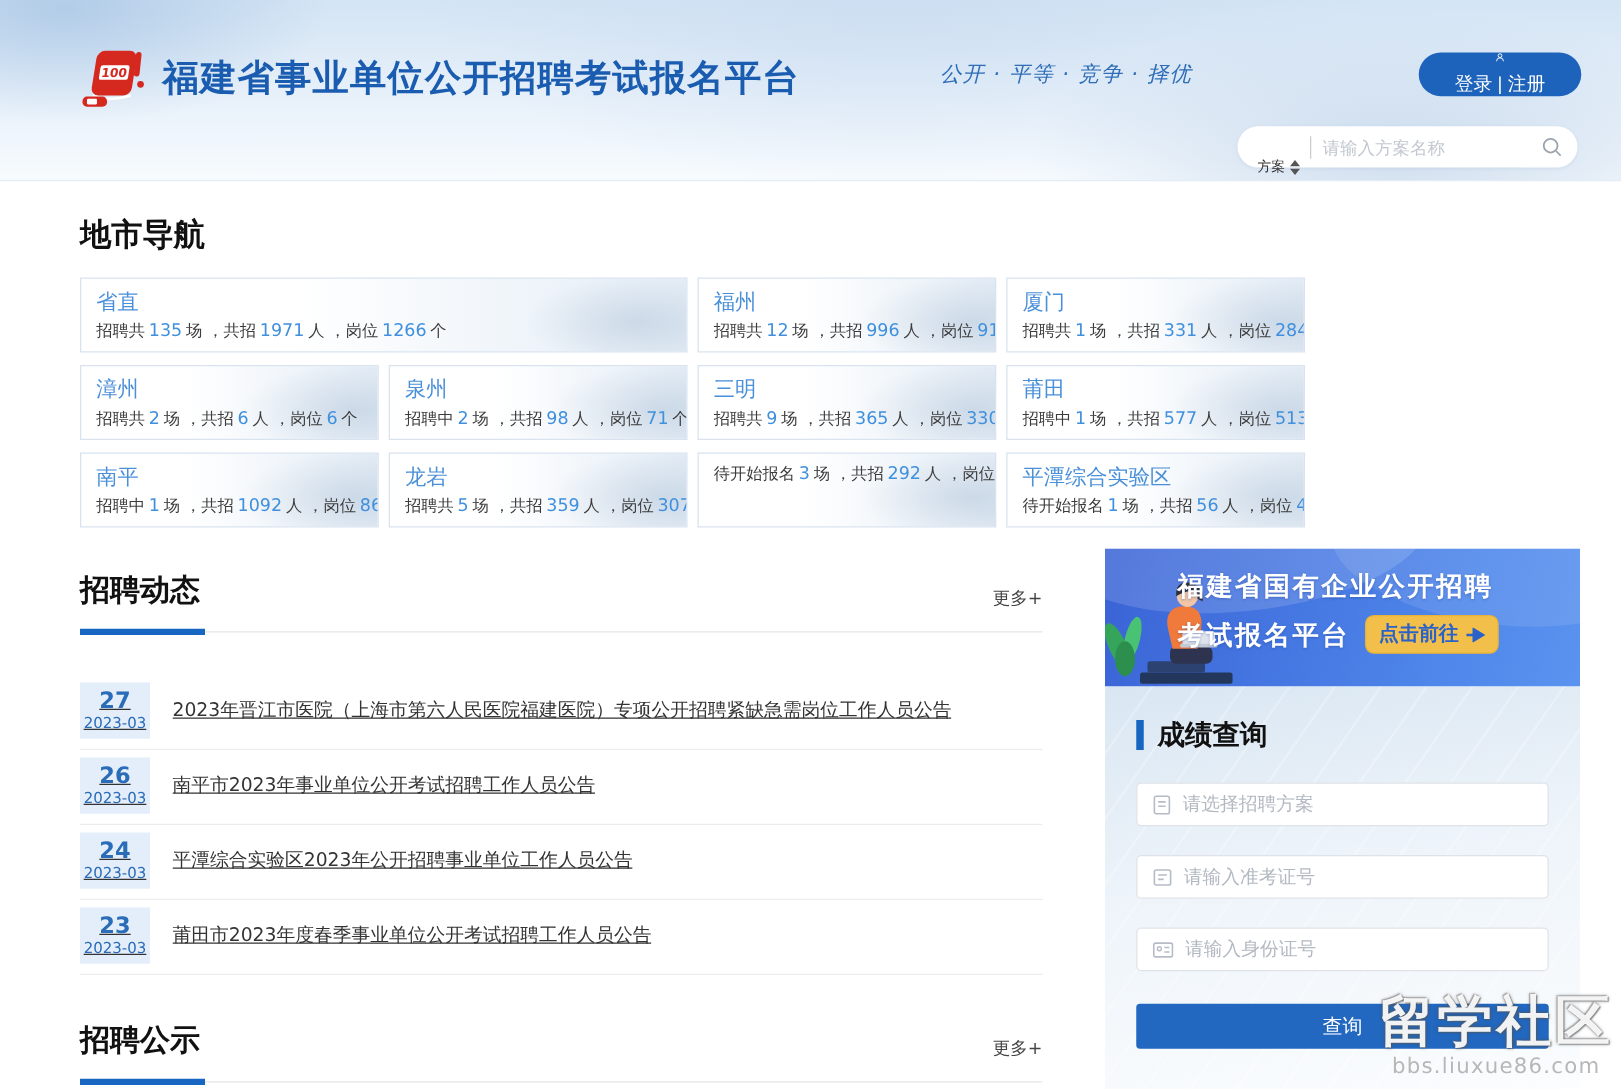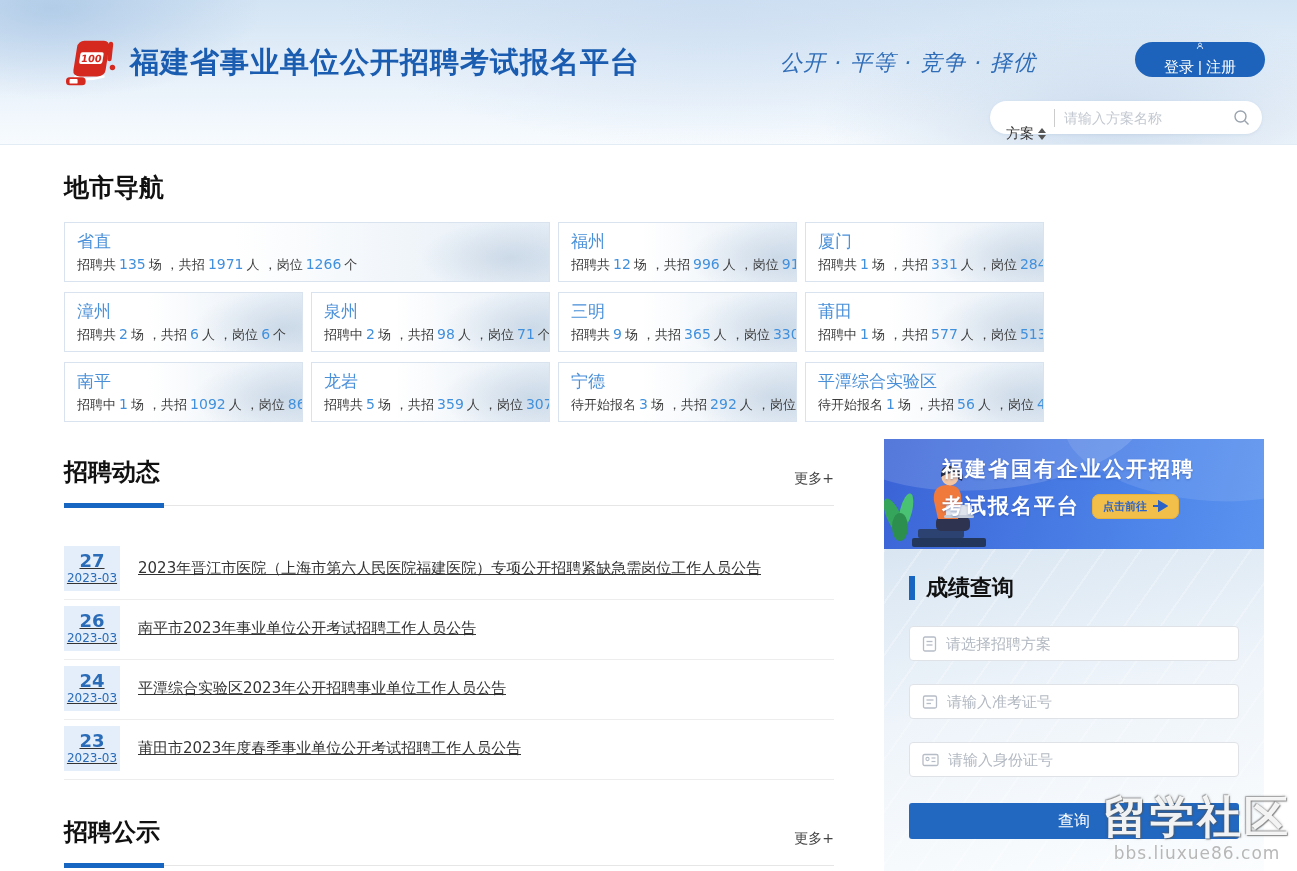--- a/index.html
+++ b/index.html
@@ -15,33 +15,33 @@
     background:
       radial-gradient(ellipse 420px 160px at 86% 85%, rgba(176,199,226,0.55), transparent 70%),
       radial-gradient(ellipse 300px 130px at 4% 6%, rgba(150,184,222,0.55), transparent 70%),
       radial-gradient(ellipse 500px 200px at 55% 0%, rgba(200,218,240,0.6), transparent 75%),
       linear-gradient(180deg,#d3e4f4 0%,#e8f1fa 55%,#f7fbfe 100%);
     border-bottom:1px solid #e2ecf5;
   }
   .brand { position:absolute; left:64px; top:38px; display:flex; align-items:center; gap:12px; }
   .logo { width:54px; height:50px; flex:0 0 auto; }
   .site-title { font-size:29px; font-weight:bold; color:#1a5cb0; letter-spacing:1px; }
-  .slogan { position:absolute; left:780px; top:48px; font-size:22px; font-style:italic; color:#2f6db8; letter-spacing:1px; }
+  .slogan { position:absolute; left:752px; top:48px; font-size:17px; font-style:italic; color:#2f6db8; letter-spacing:1px; }
   .login-btn {
     position:absolute; right:32px; top:42px; height:35px; min-width:130px;
     background:#1e63bb; color:#fff; border:none; border-radius:18px;
     display:flex; align-items:center; justify-content:center; gap:8px;
     font-size:15px; padding:0 18px; cursor:pointer;flex-direction:column;
   }
   .searchbar {
     position:absolute; right:35px; top:101px; width:272px; height:33px;
     background:#fff; border-radius:17px; display:flex; align-items:center;
     padding:0 12px 0 16px; box-shadow:0 1px 3px rgba(120,150,180,0.15);
   }
-  .search-cat { display:flex; align-items:center; gap:4px; font-size:14px; color:#333; cursor:pointer; flex:0 0 auto;margin-top:32px; }
+  .search-cat { display:flex; align-items:center; gap:4px; font-size:11px; color:#333; cursor:pointer; flex:0 0 auto;margin-top:32px; }
   .sort-icon { display:inline-flex; flex-direction:column; gap:2px; }
   .sort-icon i { display:block; width:0; height:0; border-left:4px solid transparent; border-right:4px solid transparent; }
   .sort-icon .up { border-bottom:5px solid #555; }
   .sort-icon .down { border-top:5px solid #555; }
   .search-div { width:1px; height:18px; background:#ccc; margin:0 9px 0 8px; }
   .search-input { flex:1; border:none; outline:none; font-size:14px; color:#333; background:transparent; min-width:0; }
   .search-input::placeholder { color:#c3c8d0; }
   .search-glass { flex:0 0 auto; cursor:pointer; display:flex; }
 
   
@@ -88,21 +88,21 @@
   }
   .banner::before { content:""; position:absolute; left:-40px; top:-70px; width:300px; height:120px;
     background:rgba(255,255,255,0.14); border-radius:50%; transform:rotate(-6deg); }
   .banner::after { content:""; position:absolute; right:-60px; top:-50px; width:260px; height:110px;
     background:rgba(255,255,255,0.10); border-radius:50%; transform:rotate(8deg); }
   .banner-illu { position:absolute; left:0; bottom:0; z-index:2; }
   .banner-text { position:absolute; left:58px; top:16px; z-index:3; color:#fff; }
   .banner-l1 { font-size:21px; font-weight:bold; letter-spacing:2px; text-shadow:0 1px 2px rgba(30,60,140,0.4); }
   .banner-l2 { margin-top:9px; font-size:21px; font-weight:bold; letter-spacing:2px; display:flex; align-items:center; gap:12px; text-shadow:0 1px 2px rgba(30,60,140,0.4); }
   .banner-cta {
-    background:#f2bf4a; color:#2b62c8; font-size:11px; font-weight:bold; letter-spacing:0;
+    background:#f2bf4a; color:#2b62c8; font-size:16px; font-weight:bold; letter-spacing:0;
     padding:4px 10px; border-radius:7px; display:inline-flex; align-items:center; gap:6px;
     text-shadow:none; cursor:pointer; border:1px solid #e8b23a;
   }
 
   .score-panel {
     height:326px; padding:24px 25px 0;
     background:
       repeating-linear-gradient(125deg, rgba(255,255,255,0.25) 0 2px, transparent 2px 30px),
       linear-gradient(170deg,#d9e6f2 0%,#eef4fa 45%,#fbfdfe 100%);
   }
@@ -224,21 +224,20 @@
       <div class="city-name">南平</div>
       <div class="city-stats"><span>招聘中</span><span class="num">1</span><span>场 ，共招</span><span class="num">1092</span><span>人 ，岗位</span><span class="num">862</span><span>个</span></div>
     </div>
 
     <div class="city-card">
       <div class="city-name">龙岩</div>
       <div class="city-stats"><span>招聘共</span><span class="num">5</span><span>场 ，共招</span><span class="num">359</span><span>人 ，岗位</span><span class="num">307</span><span>个</span></div>
     </div>
 
     <div class="city-card">
-      <div class="city-name">宁德</div>
       <div class="city-stats"><span>待开始报名</span><span class="num">3</span><span>场 ，共招</span><span class="num">292</span><span>人 ，岗位</span><span class="num">204</span><span>个</span></div>
     </div>
 
     <div class="city-card">
       <div class="city-name">平潭综合实验区</div>
       <div class="city-stats"><span>待开始报名</span><span class="num">1</span><span>场 ，共招</span><span class="num">56</span><span>人 ，岗位</span><span class="num">46</span><span>个</span></div>
     </div>
   </div>
 
   <div class="main">

